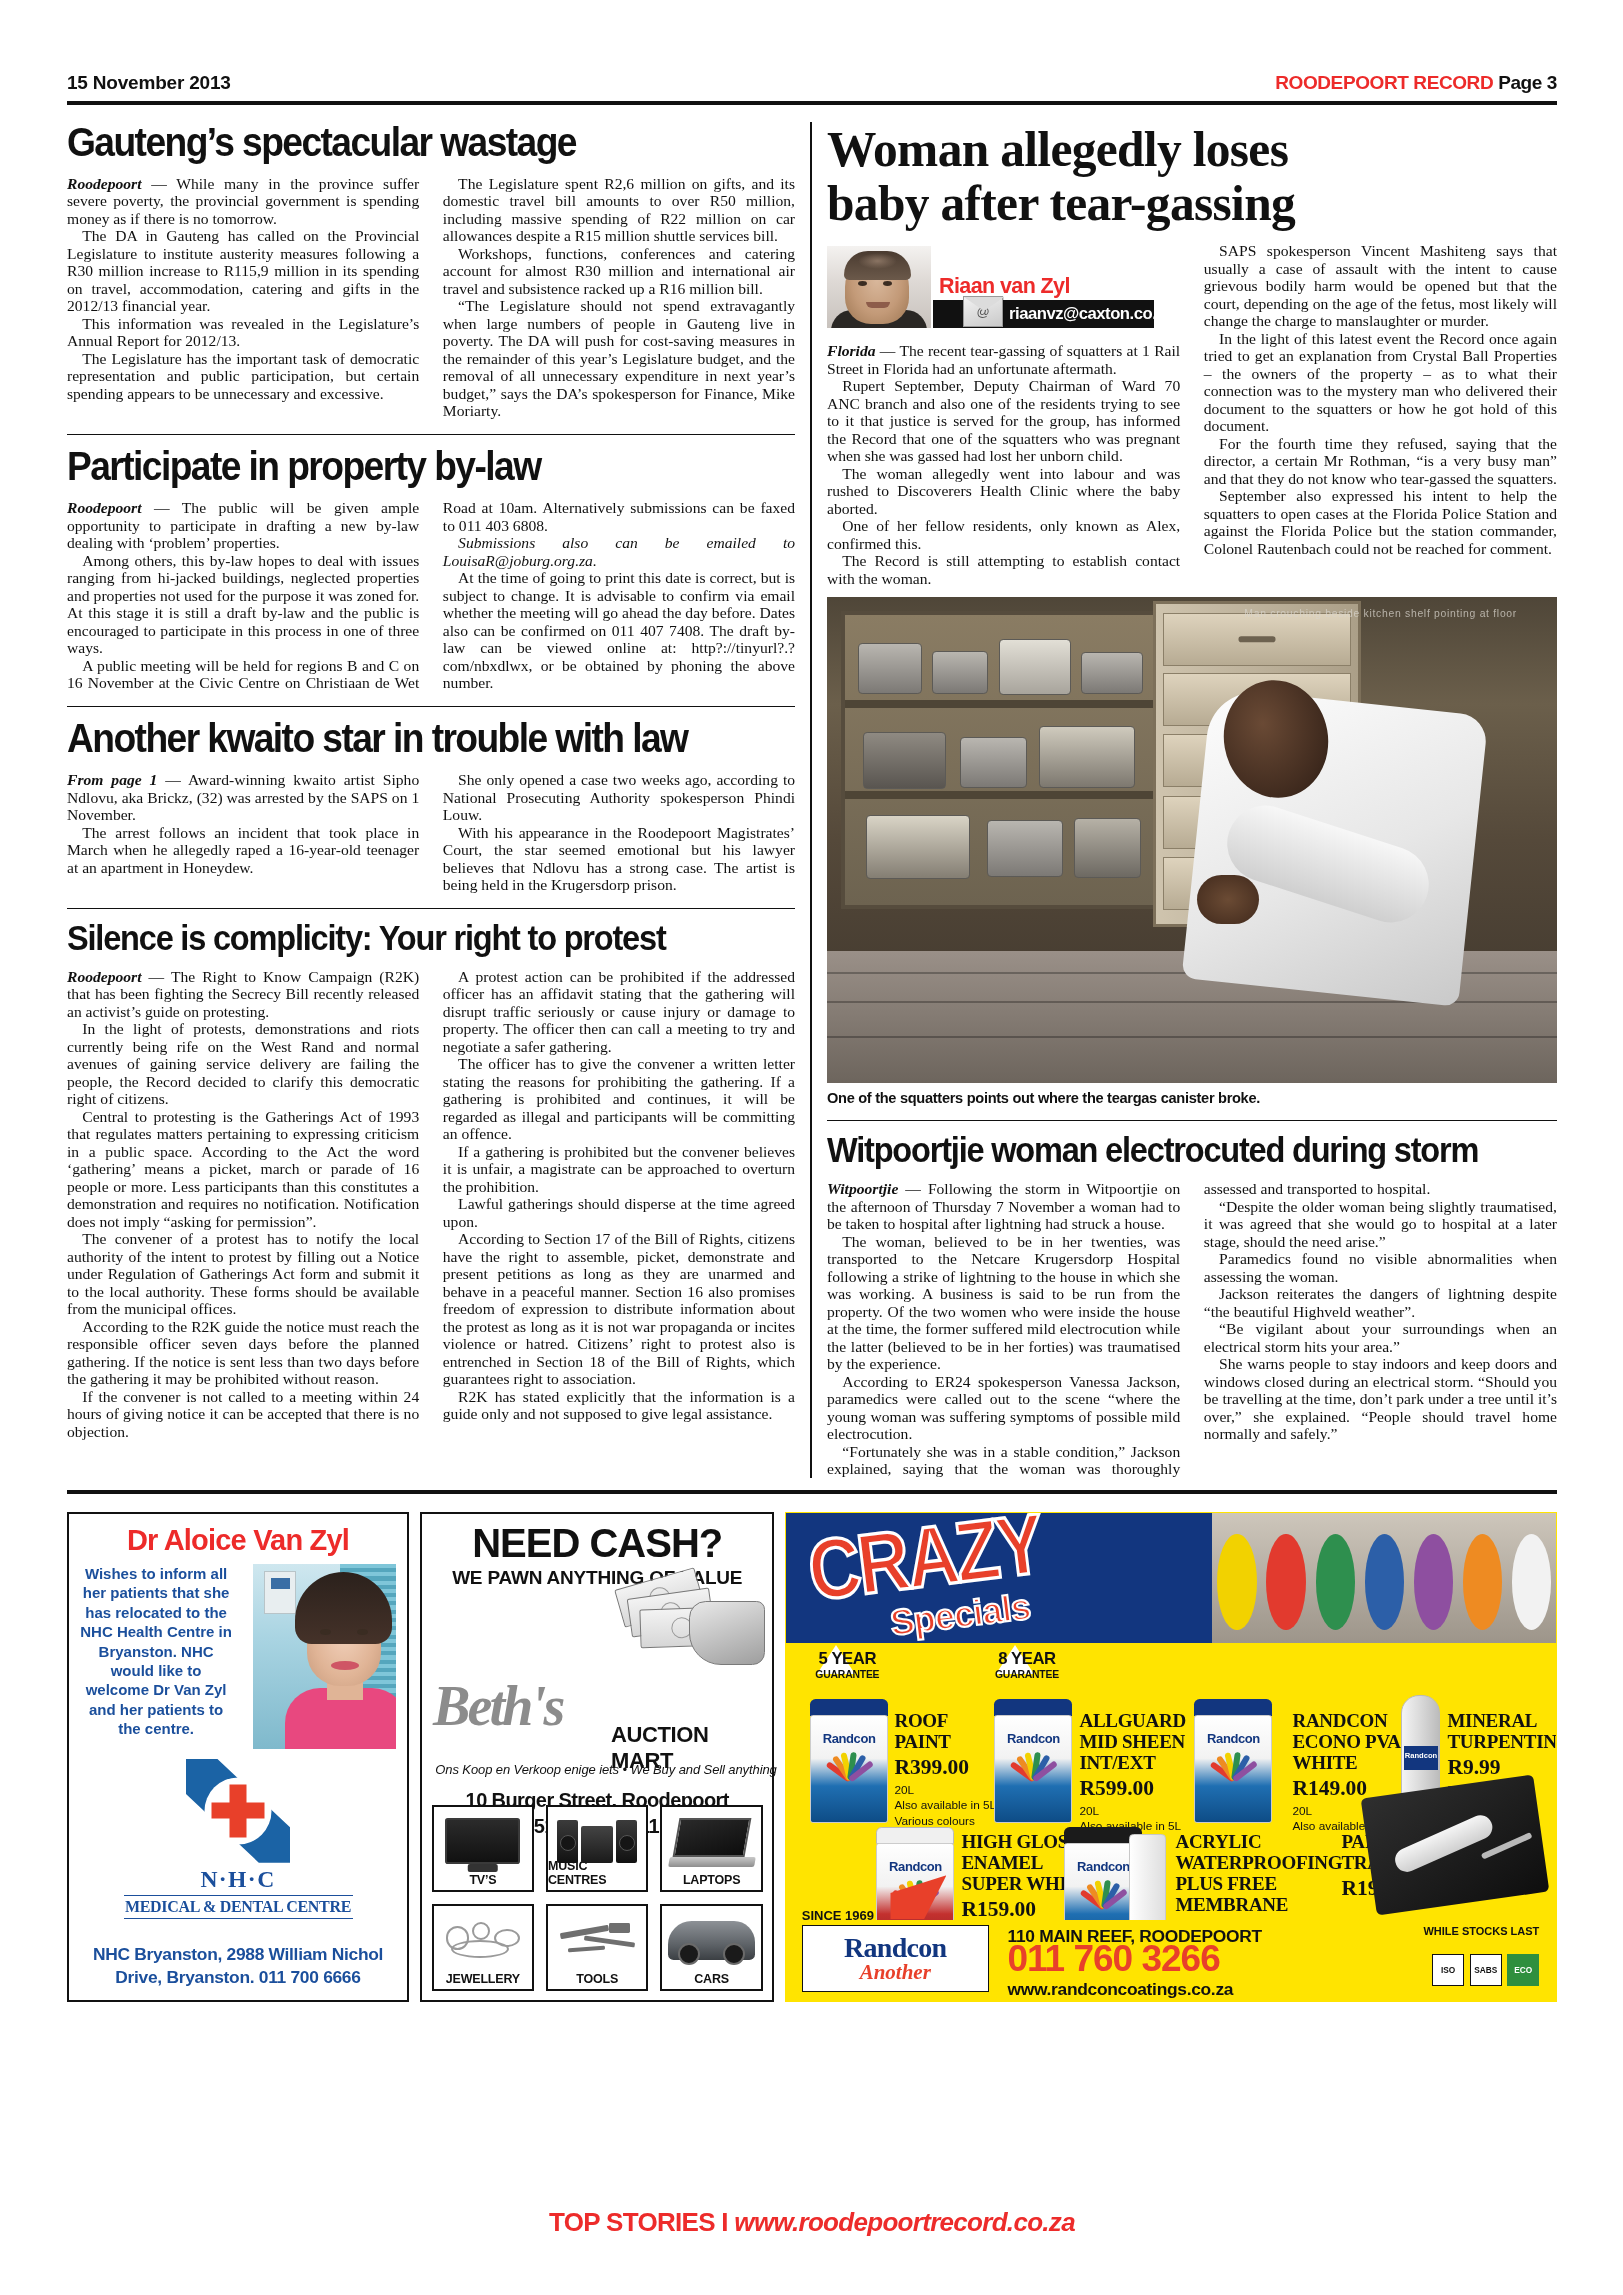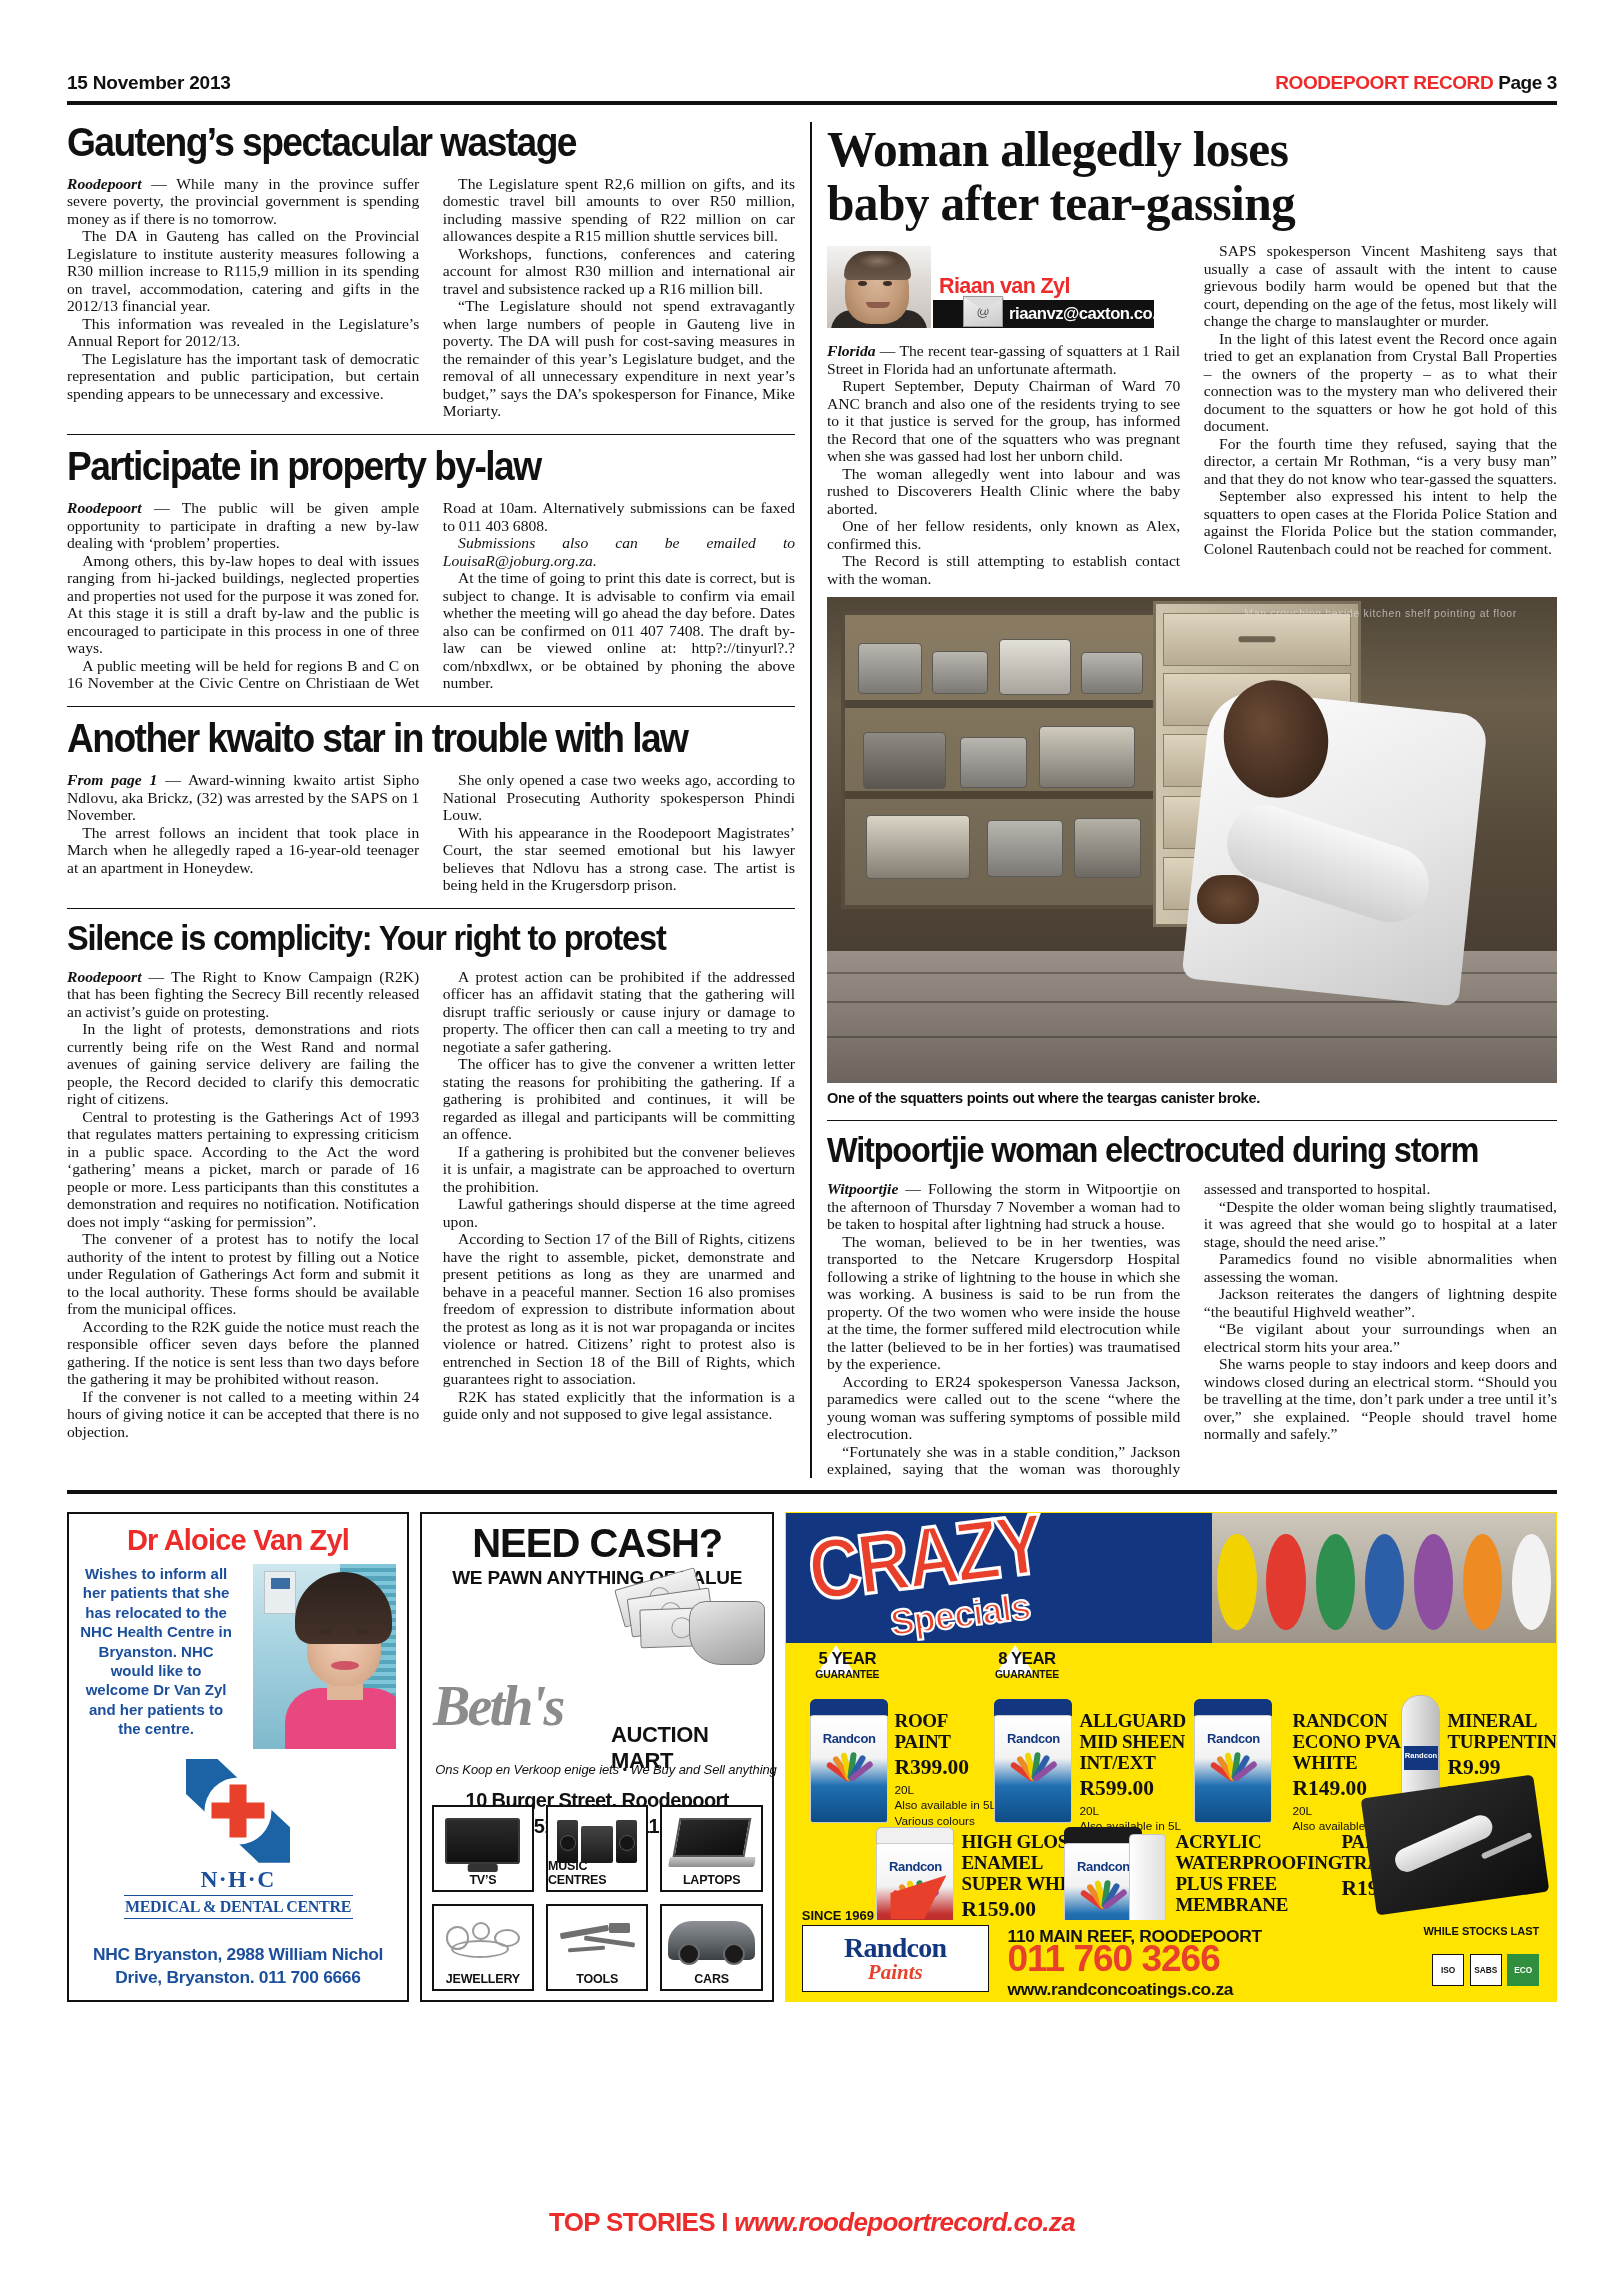--- a/index.html
+++ b/index.html
@@ -761,21 +761,21 @@
       <div class="rc-tray">
         <div class="roller"></div>
           <div class="handle"></div>
       </div>
 
       <div class="rc-since">SINCE 1969</div>
       <div class="rc-swoosh"></div>
       <div class="rc-bottombar"></div>
       <div class="rc-logo">
         <div class="rnd">Randcon</div>
-        <div class="pnt">Paints</div>
+        <div class="pnt">Another</div>
       </div>
       <div class="rc-addr">110 MAIN REEF, ROODEPOORT</div>
       <div class="rc-phone">011 760 3266</div>
       <div class="rc-web">www.randconcoatings.co.za</div>
       <div class="rc-stock">WHILE STOCKS LAST</div>
       <div class="rc-badges">
         <div class="rc-badge">ISO</div>
         <div class="rc-badge">SABS</div>
         <div class="rc-badge grn">ECO</div>
       </div>

